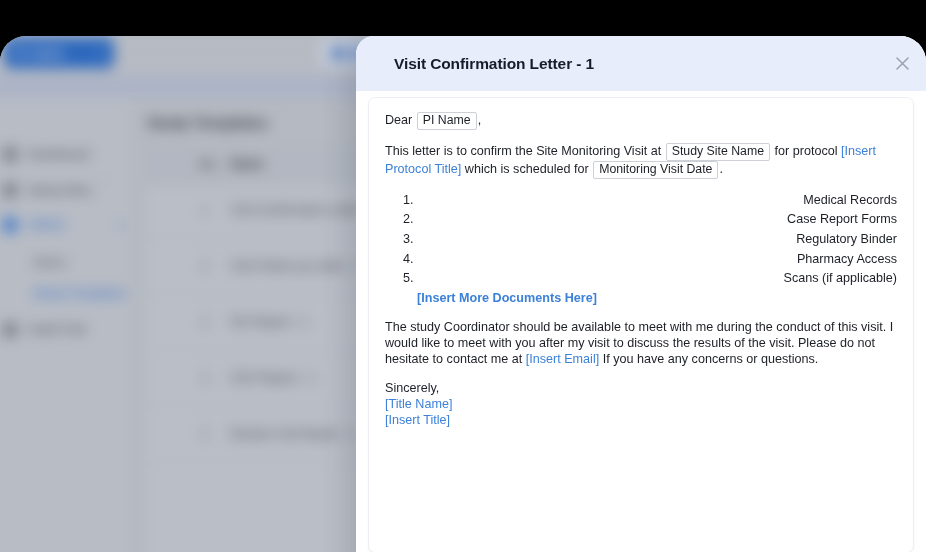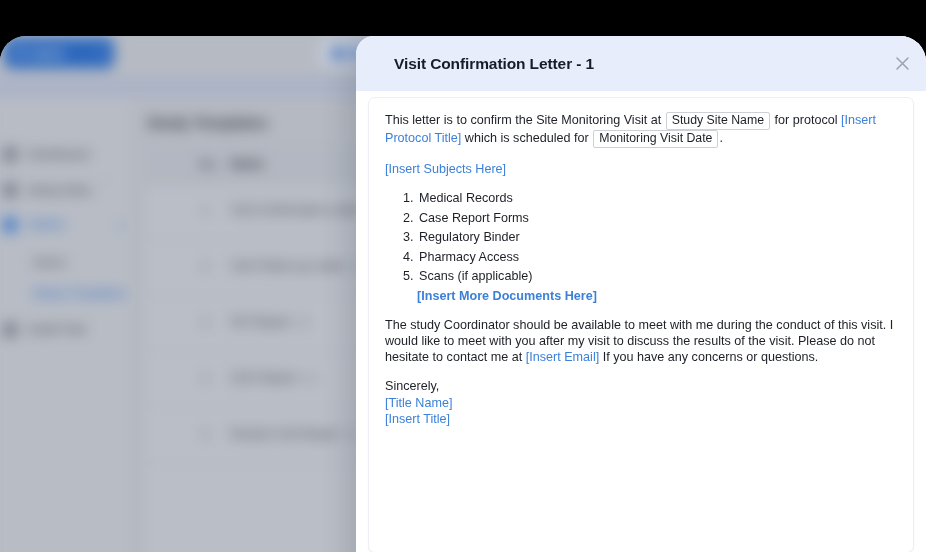--- a/index.html
+++ b/index.html
@@ -316,20 +316,21 @@
 
   .doc b, .doc .bold {
     font-weight: 700;
     color: #14171d;
   }
 
   .doc ol {
     margin: 0 0 0 0;
     padding-left: 32px;
     list-style: decimal;
+    text-align: right;
   }
   .doc ol li {
     margin: 0 0 3.5px 0;
     padding-left: 2px;
   }
   .doc ol li::marker { color: #1d2026; }
   .doc .more-docs {
     margin: 0 0 13px 32px;
     font-weight: bold;
   }
@@ -455,24 +456,24 @@
         <svg width="15" height="15" viewBox="0 0 15 15" fill="none" aria-hidden="true">
           <path d="M2 2 L13 13 M13 2 L2 13" stroke="#9aa1b4" stroke-width="1.5" stroke-linecap="round"></path>
         </svg>
       </div>
     </div>
 
     <div class="modal-scroll">
       <div class="doc-card">
         <div class="doc">
 
+          <p><span>Dear</span> <span class="tag">PI Name</span><span>,</span></p>
 
           <p><span>This letter is to confirm the Site Monitoring Visit at</span> <span class="tag">Study Site Name</span> <span>for protocol</span> <span class="ph">[Insert Protocol Title]</span> <span>which is scheduled for</span> <span class="tag">Monitoring Visit Date</span><span>.</span></p>
 
-          <p><span class="ph">[Insert Subjects Here]</span></p>
 
 
           <ol>
             <li>Medical Records</li>
             <li>Case Report Forms</li>
             <li>Regulatory Binder</li>
             <li>Pharmacy Access</li>
             <li>Scans (if applicable)</li>
           </ol>
           <p class="more-docs"><span class="ph">[Insert More Documents Here]</span></p>

